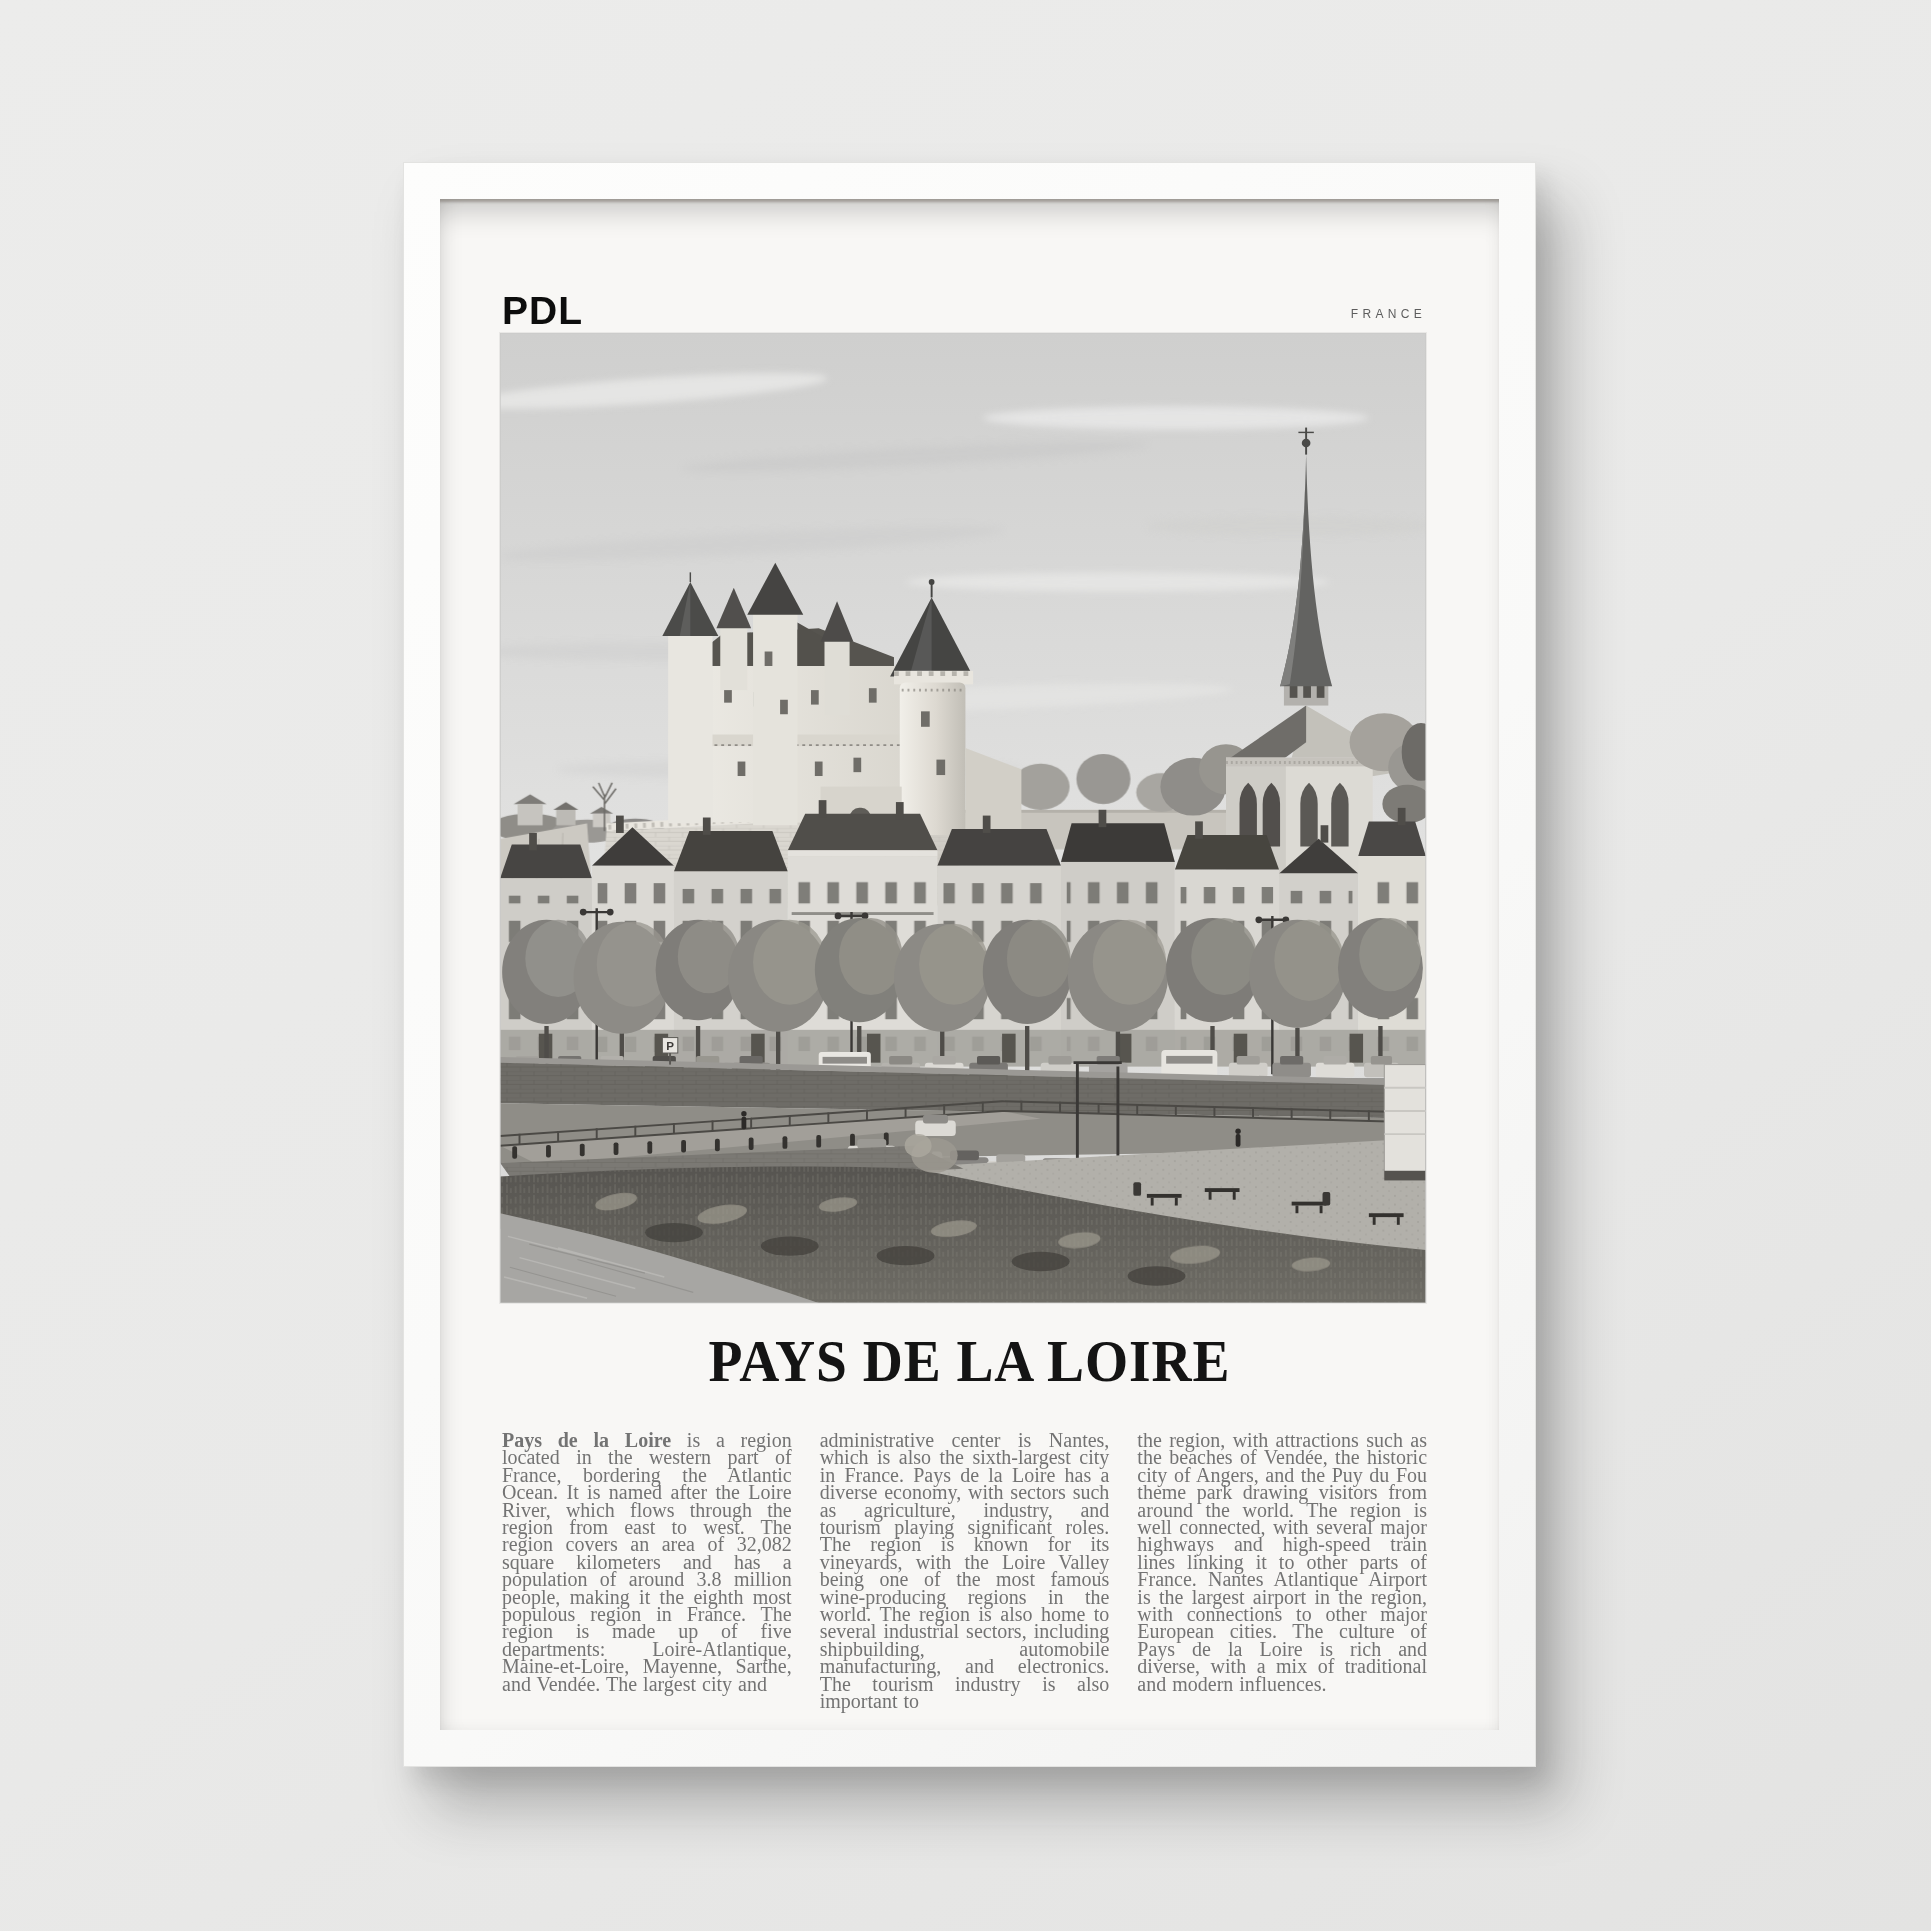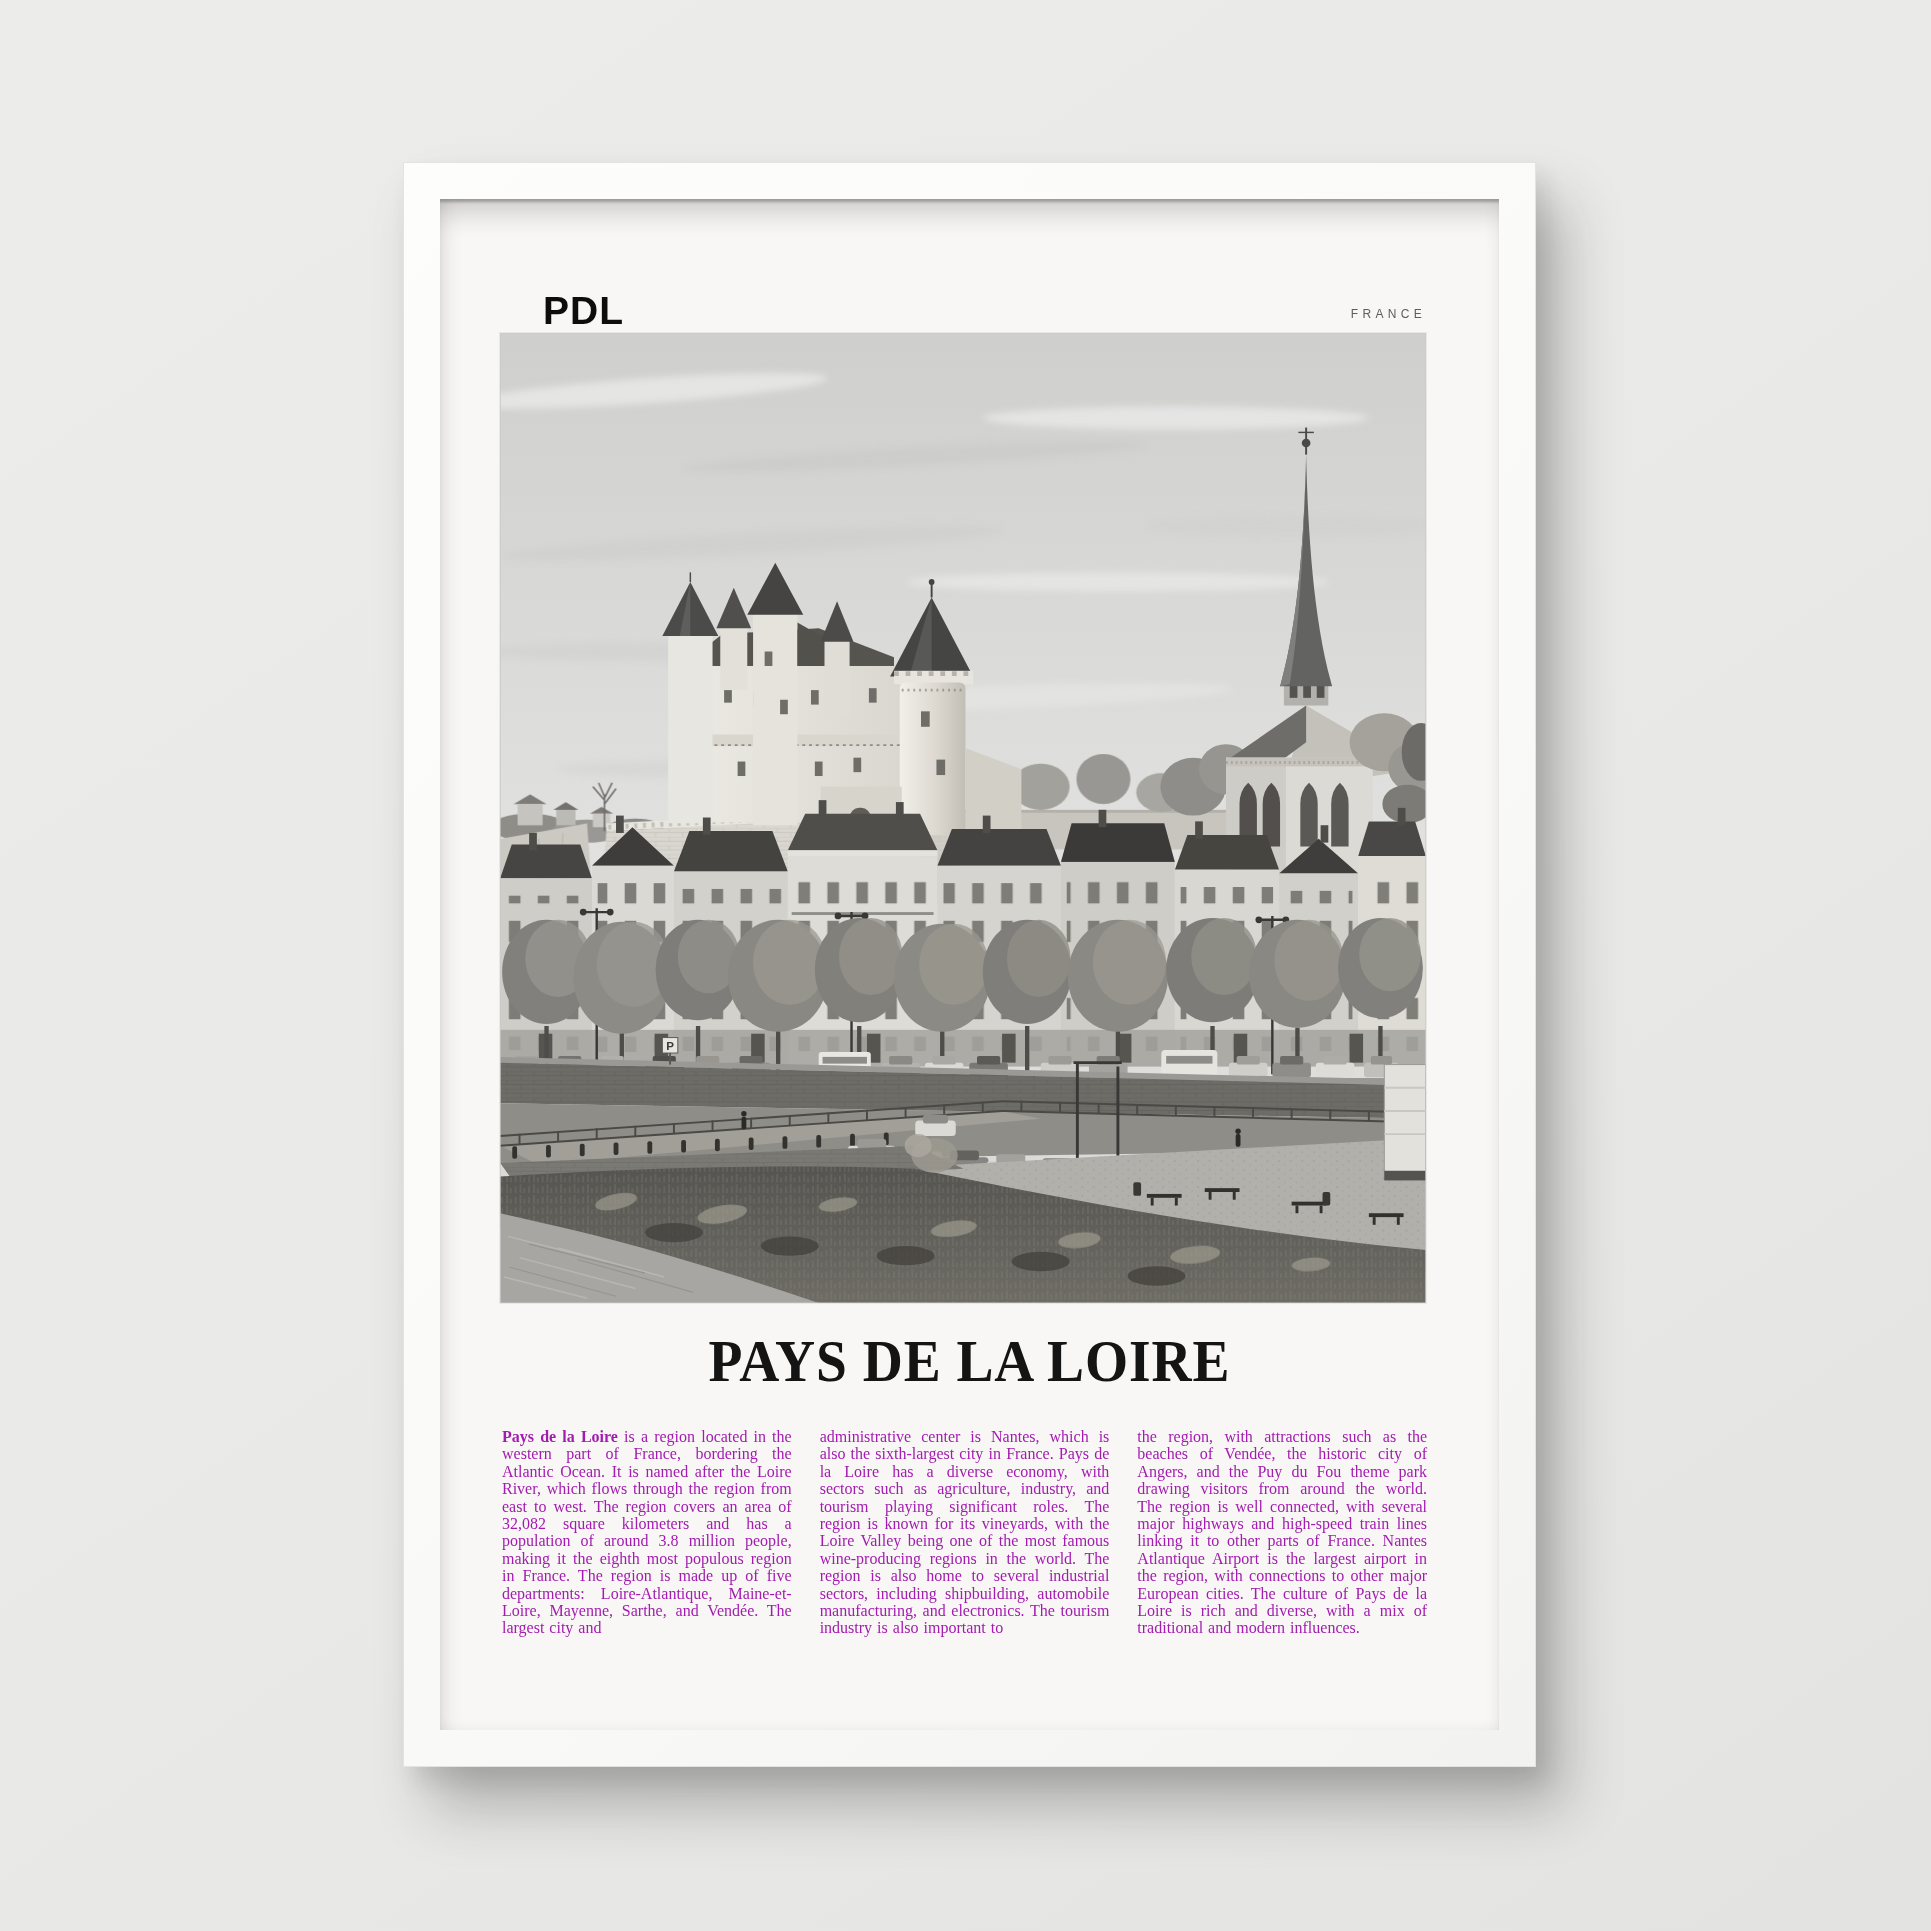--- a/index.html
+++ b/index.html
@@ -11,33 +11,33 @@
          background:linear-gradient(135deg,#fdfdfc 0%,#f9f9f8 60%,#f2f2f1 100%);
          box-shadow:29px 41px 53px rgba(40,40,40,.28),9.7px 13.5px 21px rgba(40,40,40,.12);
          border:1px solid #e3e3e1;box-sizing:border-box;}
   .mat{position:absolute;inset:36px;background:#f8f7f5;
        box-shadow:inset 0 4.8px 2.9px -1.9px rgba(118,112,104,.55),
                   inset 0 29px 29px -17.4px rgba(0,0,0,.20),
                   inset 21px 0 25px -21px rgba(0,0,0,.14),
                   inset -15.4px 0 21px -19.3px rgba(0,0,0,.08),
                   inset 0 -13.5px 17.4px -15.4px rgba(0,0,0,.07);}
   .brand{position:absolute;left:62px;top:93px;
-         font-weight:700;font-size:39px;line-height:37px;letter-spacing:1px;color:#0d0d0d;margin-left:41px;}
+         font-weight:700;font-size:39px;line-height:37px;letter-spacing:1px;color:#0d0d0d;}
   .country{position:absolute;right:73px;top:108px;
            font-weight:400;font-size:12px;line-height:14.5px;letter-spacing:4.3px;color:#5d5d5d;}
   .photo{position:absolute;left:60px;top:134px;width:926px;height:970px;
          background:#d8d8d7;outline:1px solid rgba(0,0,0,.06);}
   .photo svg{display:block;width:100%;height:100%;}
   .title{position:absolute;left:0;top:1132px;width:100%;text-align:center;
          font-family:"Liberation Serif","DejaVu Serif",serif;font-weight:700;
          font-size:59px;line-height:60px;letter-spacing:1px;color:#141414;
          transform:scaleX(.94);}
   .article{position:absolute;left:62px;top:1213px;width:925px;display:flex;gap:28px;}
   .article .col{flex:1;font-family:"Liberation Serif","DejaVu Serif",serif;
-                font-size:16px;line-height:17.4px;text-align:justify;color:#a21caf;
+                font-size:20px;line-height:17.4px;text-align:justify;color:#737373;
                 word-spacing:1px;}
   .article .col strong{font-weight:700;}
 </style>
 </head>
 <body>
 
 <div class="scene">
   <div class="frame">
     <div class="mat">
 

